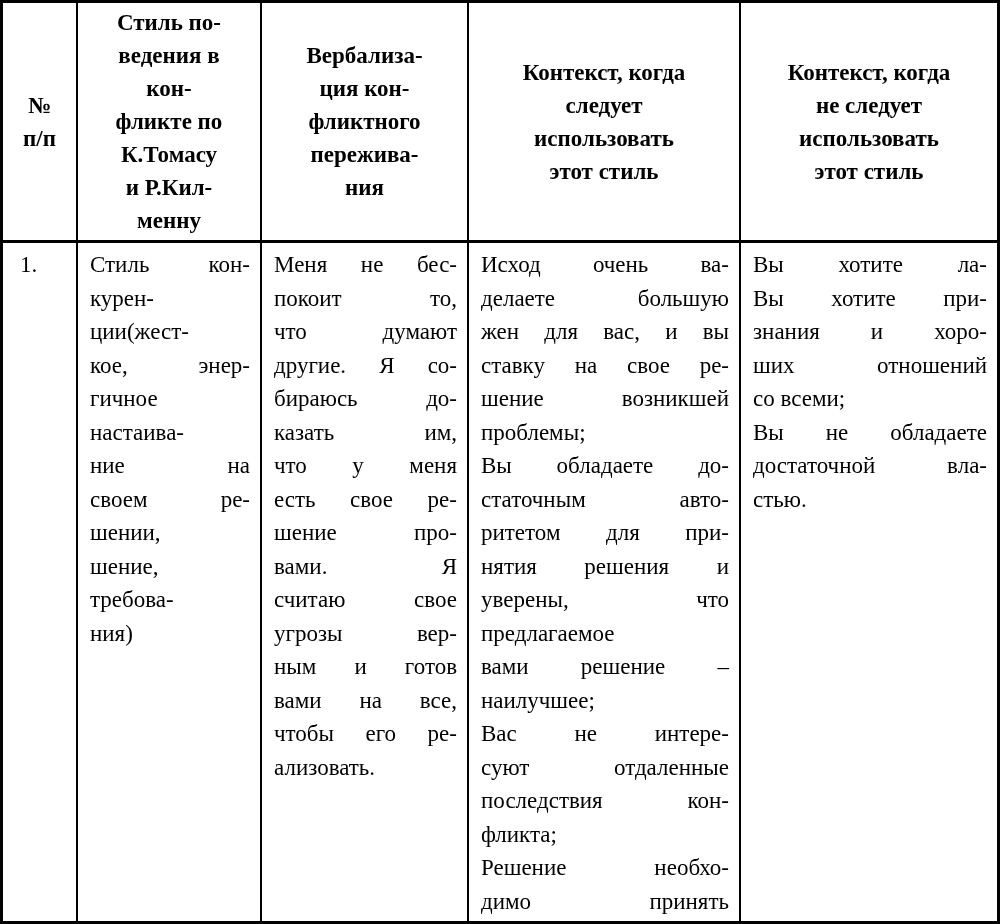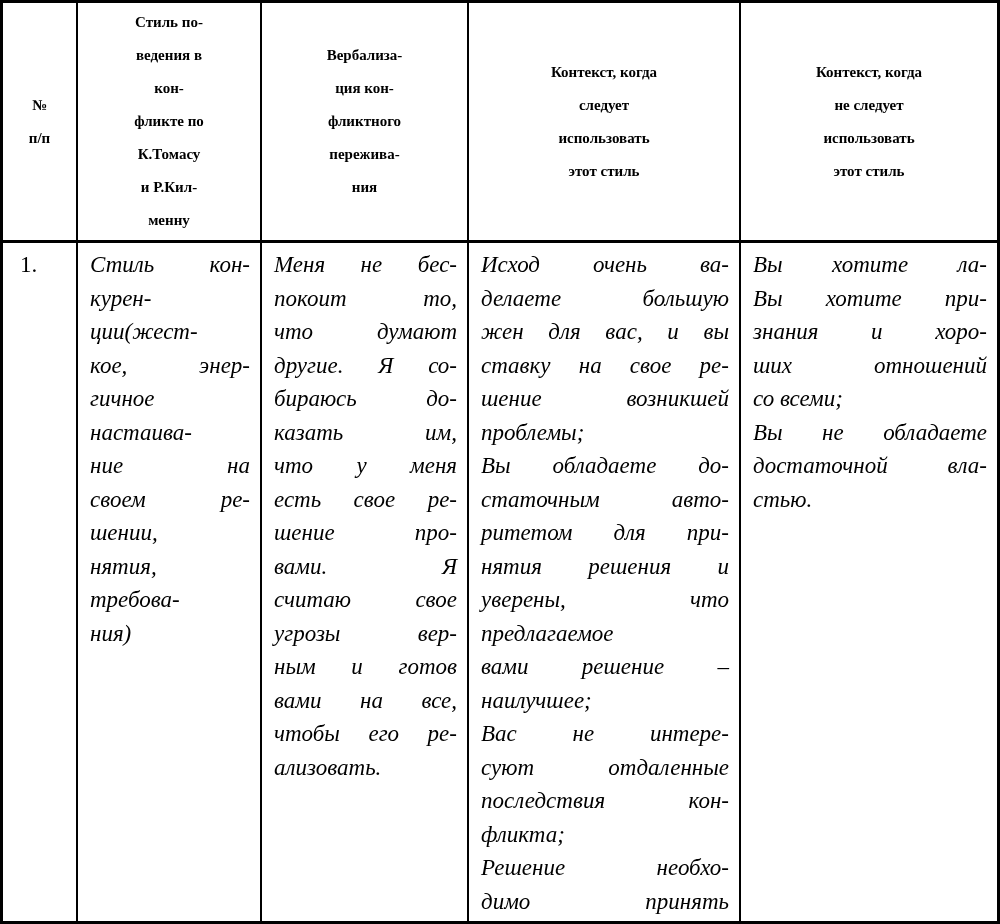--- a/index.html
+++ b/index.html
@@ -29,34 +29,33 @@
     box-sizing: border-box;
     overflow: hidden;
     border-right: 2px solid #000000;
   }
   .cell.last-col {
     border-right: none;
   }
   .head {
     border-bottom: 3px solid #000000;
     font-weight: bold;
-    font-size: 15px;
+    font-size: 23px;
     line-height: 33px;
     text-align: center;
     display: flex;
     align-items: center;
     justify-content: center;
     padding: 2px 4px;
   }
   .body-cell {
     font-size: 23px;
     line-height: 33.5px;
     padding: 5px 10px 12px 12px;
     text-align: left;
-    font-style: italic;
   }
   .num-cell {
     font-size: 23px;
     line-height: 33.5px;
     padding: 5px 4px 0 17px;
   }
   .line {
     text-align: left;
     white-space: nowrap;
   }
@@ -94,21 +93,21 @@
     <div class="cell body-cell">
         <div class="line just">Стиль кон-</div>
         <div class="line just">курен-</div>
         <div class="line just">ции(жест-</div>
         <div class="line just">кое, энер-</div>
         <div class="line just">гичное</div>
         <div class="line just">настаива-</div>
         <div class="line just">ние на</div>
         <div class="line just">своем ре-</div>
         <div class="line just">шении,</div>
-        <div class="line just">нятия,</div>
+        <div class="line just">шение,</div>
         <div class="line just">требова-</div>
         <div class="line">ния)</div>
       </div>
     <div class="cell body-cell">
         <div class="line just">Меня не бес-</div>
         <div class="line just">покоит то,</div>
         <div class="line just">что думают</div>
         <div class="line just">другие. Я со-</div>
         <div class="line just">бираюсь до-</div>
         <div class="line just">казать им,</div>

